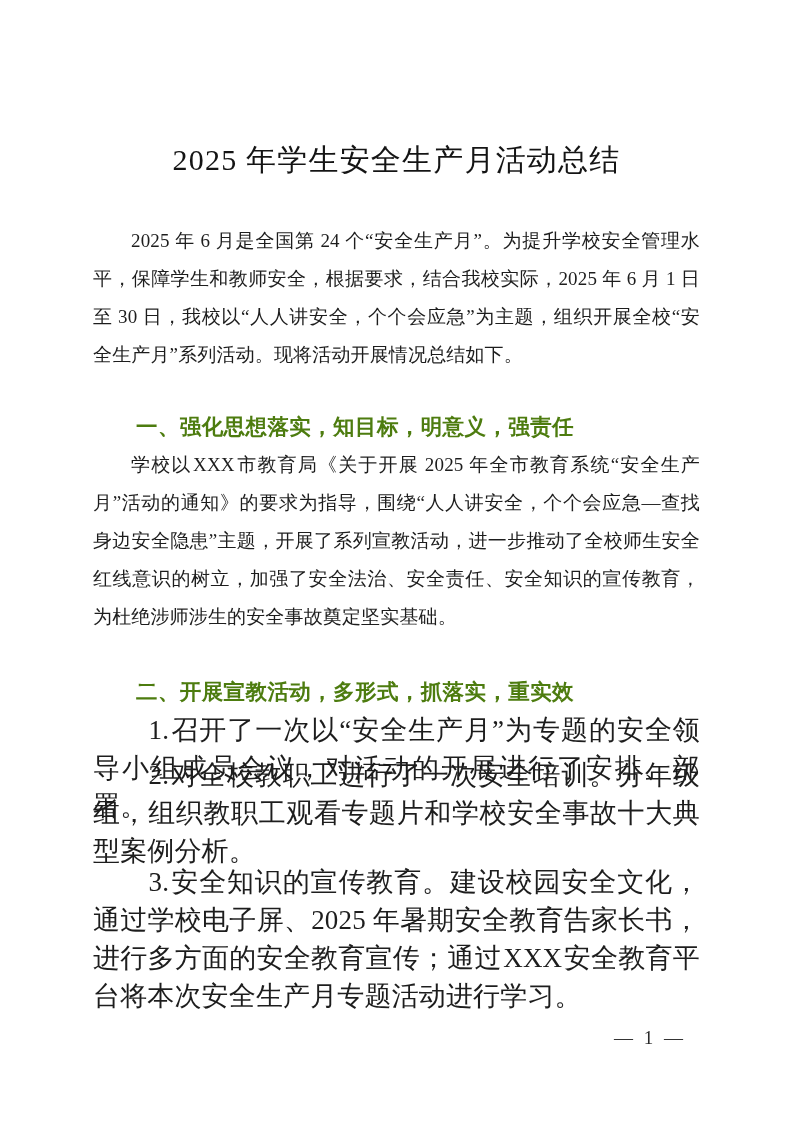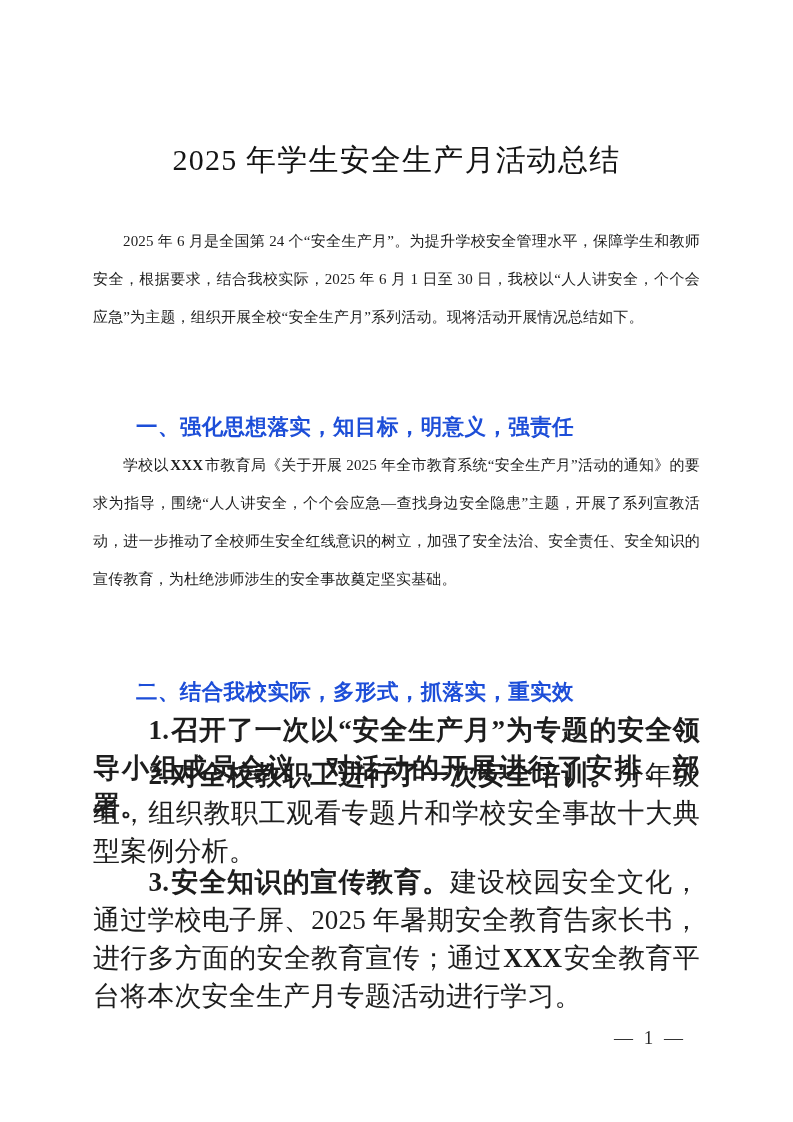--- a/index.html
+++ b/index.html
@@ -44,57 +44,57 @@
     position: absolute;
     left: 0;
     top: 141px;
     width: 607px;
     white-space: nowrap;
   }
 
   
   .para {
     margin: 0;
-    font-size: 15px;
+    font-size: 19px;
     line-height: 38px;
     text-align: justify;
     text-justify: inter-ideograph;
     text-indent: 2em;
     color: #1d1d1d;
     font-family: "Liberation Serif", "DejaVu Serif", serif;
     letter-spacing: 0.15px;
   }
 
   
   .heading {
     margin: 0;
     font-family: "Liberation Sans", "DejaVu Sans", sans-serif;
     font-size: 21.5px;
     font-weight: 700;
     line-height: 38px;
     text-indent: 2em;
-    color: #1d4ed8;
+    color: #4d7c0f;
     letter-spacing: 0.4px;
     white-space: nowrap;
   }
 
   
   .item {
     margin: 0;
     font-size: 27px;
     line-height: 38px;
     text-align: justify;
     text-justify: inter-ideograph;
     text-indent: 2em;
     color: #1d1d1d;
     font-family: "Liberation Serif", "DejaVu Serif", serif;
     letter-spacing: 0.15px;
   }
 
-  .b { font-weight: 700; }
+  .b { font-weight: 400; }
 
   
   .lat { padding: 0 1.5px; }
 
   
   .blk { position: absolute; left: 0; width: 607px; }
 
   #p-intro    { top: 222px; }
   #h-one      { top: 408px; }
   #p-one      { top: 446px; }
@@ -126,21 +126,21 @@
   <div class="content">
 
     <h1 class="doc-title">2025 年学生安全生产月活动总结</h1>
 
     <p class="blk para" id="p-intro">2025 年 6 月是全国第 24 个“安全生产月”。为提升学校安全管理水平，保障学生和教师安全，根据要求，结合我校实际，2025 年 6 月 1 日至 30 日，我校以“人人讲安全，个个会应急”为主题，组织开展全校“安全生产月”系列活动。现将活动开展情况总结如下。</p>
 
     <p class="blk heading" id="h-one">一、强化思想落实，知目标，明意义，强责任</p>
 
     <p class="blk para" id="p-one"><span>学校以</span><span class="b lat">XXX</span><span>市教育局《关于开展 2025 年全市教育系统“安全生产月”活动的通知》的要求为指导，围绕“人人讲安全，个个会应急—查找身边安全隐患”主题，开展了系列宣教活动，进一步推动了全校师生安全红线意识的树立，加强了安全法治、安全责任、安全知识的宣传教育，为杜绝涉师涉生的安全事故奠定坚实基础。</span></p>
 
-    <p class="blk heading" id="h-two">二、结合我校实际，多形式，抓落实，重实效</p>
+    <p class="blk heading" id="h-two">二、开展宣教活动，多形式，抓落实，重实效</p>
 
     <p class="blk item" id="i-1"><span class="b lat">1.</span><span class="b">召开了一次以“安全生产月”为专题的安全领导小组成员会议，对活动的开展进行了安排、部署。</span></p>
 
     <p class="blk item" id="i-2"><span class="b lat">2.</span><span class="b">对全校教职工进行了一次安全培训。</span><span>分年级组，组织教职工观看专题片和学校安全事故十大典型案例分析。</span></p>
 
     <p class="blk item" id="i-3"><span class="b lat">3.</span><span class="b">安全知识的宣传教育。</span><span>建设校园安全文化，通过学校电子屏、2025 年暑期安全教育告家长书，进行多方面的安全教育宣传；通过</span><span class="b lat">XXX</span><span>安全教育平台将本次安全生产月专题活动进行学习。</span></p>
 
     <div class="page-footer">— 1 —</div>
 
   </div>

